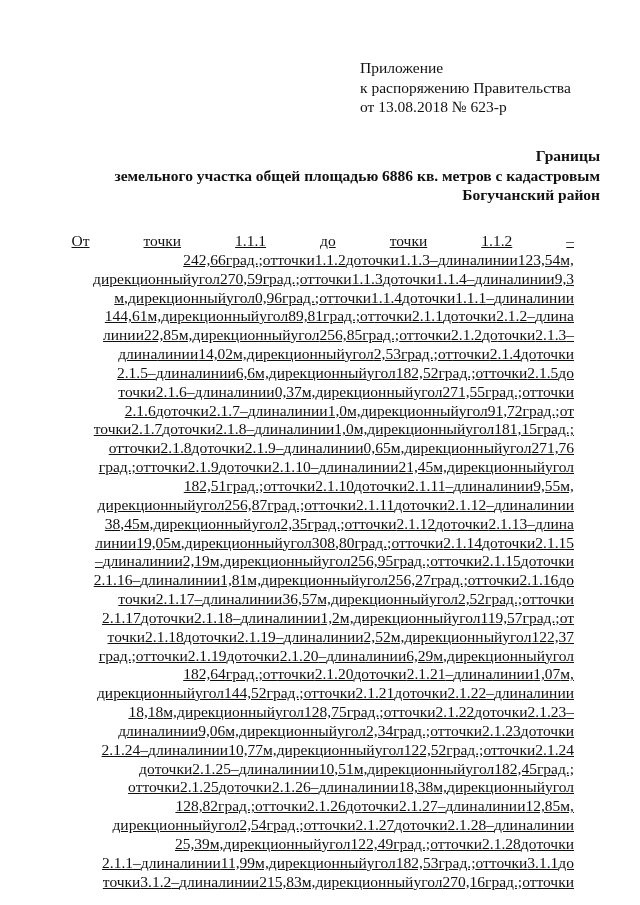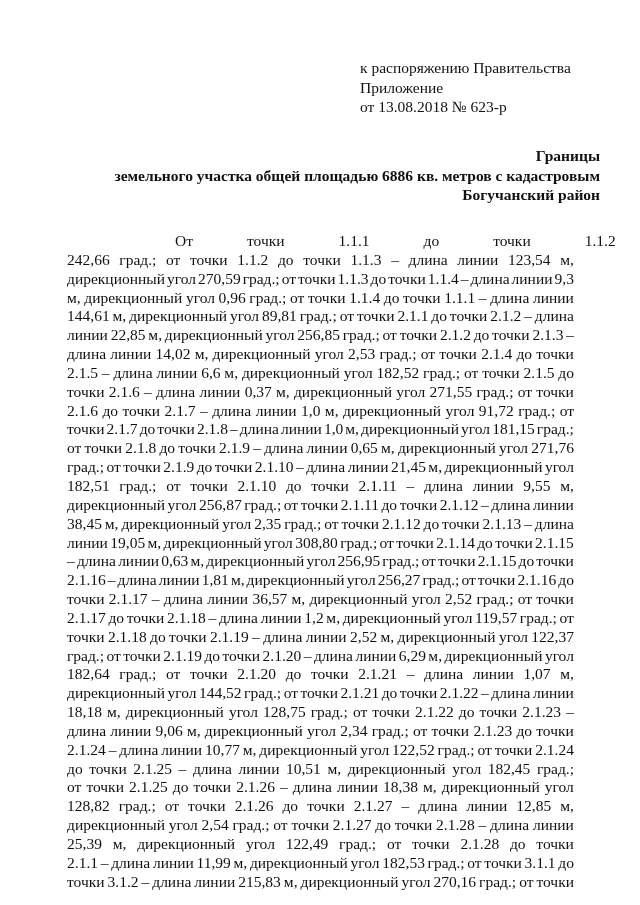--- a/index.html
+++ b/index.html
@@ -6,28 +6,28 @@
     body { width: 640px; height: 905px; position: relative; overflow: hidden;
            font-family: "Liberation Serif", "DejaVu Serif", serif; color: #111111; }
     .appendix { position: absolute; left: 360px; top: 58px; font-size: 15.5px; line-height: 19.5px; }
     .appendix div { white-space: nowrap; }
     .title { position: absolute; left: 60px; width: 540px; top: 146px; text-align: right;
              font-weight: bold; font-size: 15.5px; line-height: 19.5px; }
     .body { position: absolute; left: 67px; width: 507px; top: 232px; font-size: 15.5px; line-height: 18.85px; }
     .line { display: block; text-align: justify; text-align-last: justify; white-space: nowrap; height: 18.85px; }
     .line span { white-space: normal; }
     .line.first { text-indent: 54px; }
-    .line .w { display: flex; justify-content: space-between; }
+    .line .w { display: flex; justify-content: flex-end; text-decoration: underline; }
   </style>
 </head>
 <body>
 
 <div class="appendix">
+  <div>Приложение</div>
   <div>к распоряжению Правительства</div>
-  <div>Приложение</div>
   <div>от 13.08.2018 № 623-р</div>
 </div>
 
 <div class="title">
   <div>Границы</div>
   <div>земельного участка общей площадью 6886 кв. метров с кадастровым</div>
   <div>Богучанский район</div>
 </div>
 
 <div class="body" id="body-text">
@@ -322,21 +322,21 @@
         <span>до</span>
         <span>точки</span>
         <span>2.1.15</span>
       </div>
     </div>
     <div class="line">
       <div class="w">
         <span>–</span>
         <span>длина</span>
         <span>линии</span>
-        <span>0,63</span>
+        <span>2,19</span>
         <span>м,</span>
         <span>дирекционный</span>
         <span>угол</span>
         <span>256,95</span>
         <span>град.;</span>
         <span>от</span>
         <span>точки</span>
         <span>2.1.15</span>
         <span>до</span>
         <span>точки</span>

